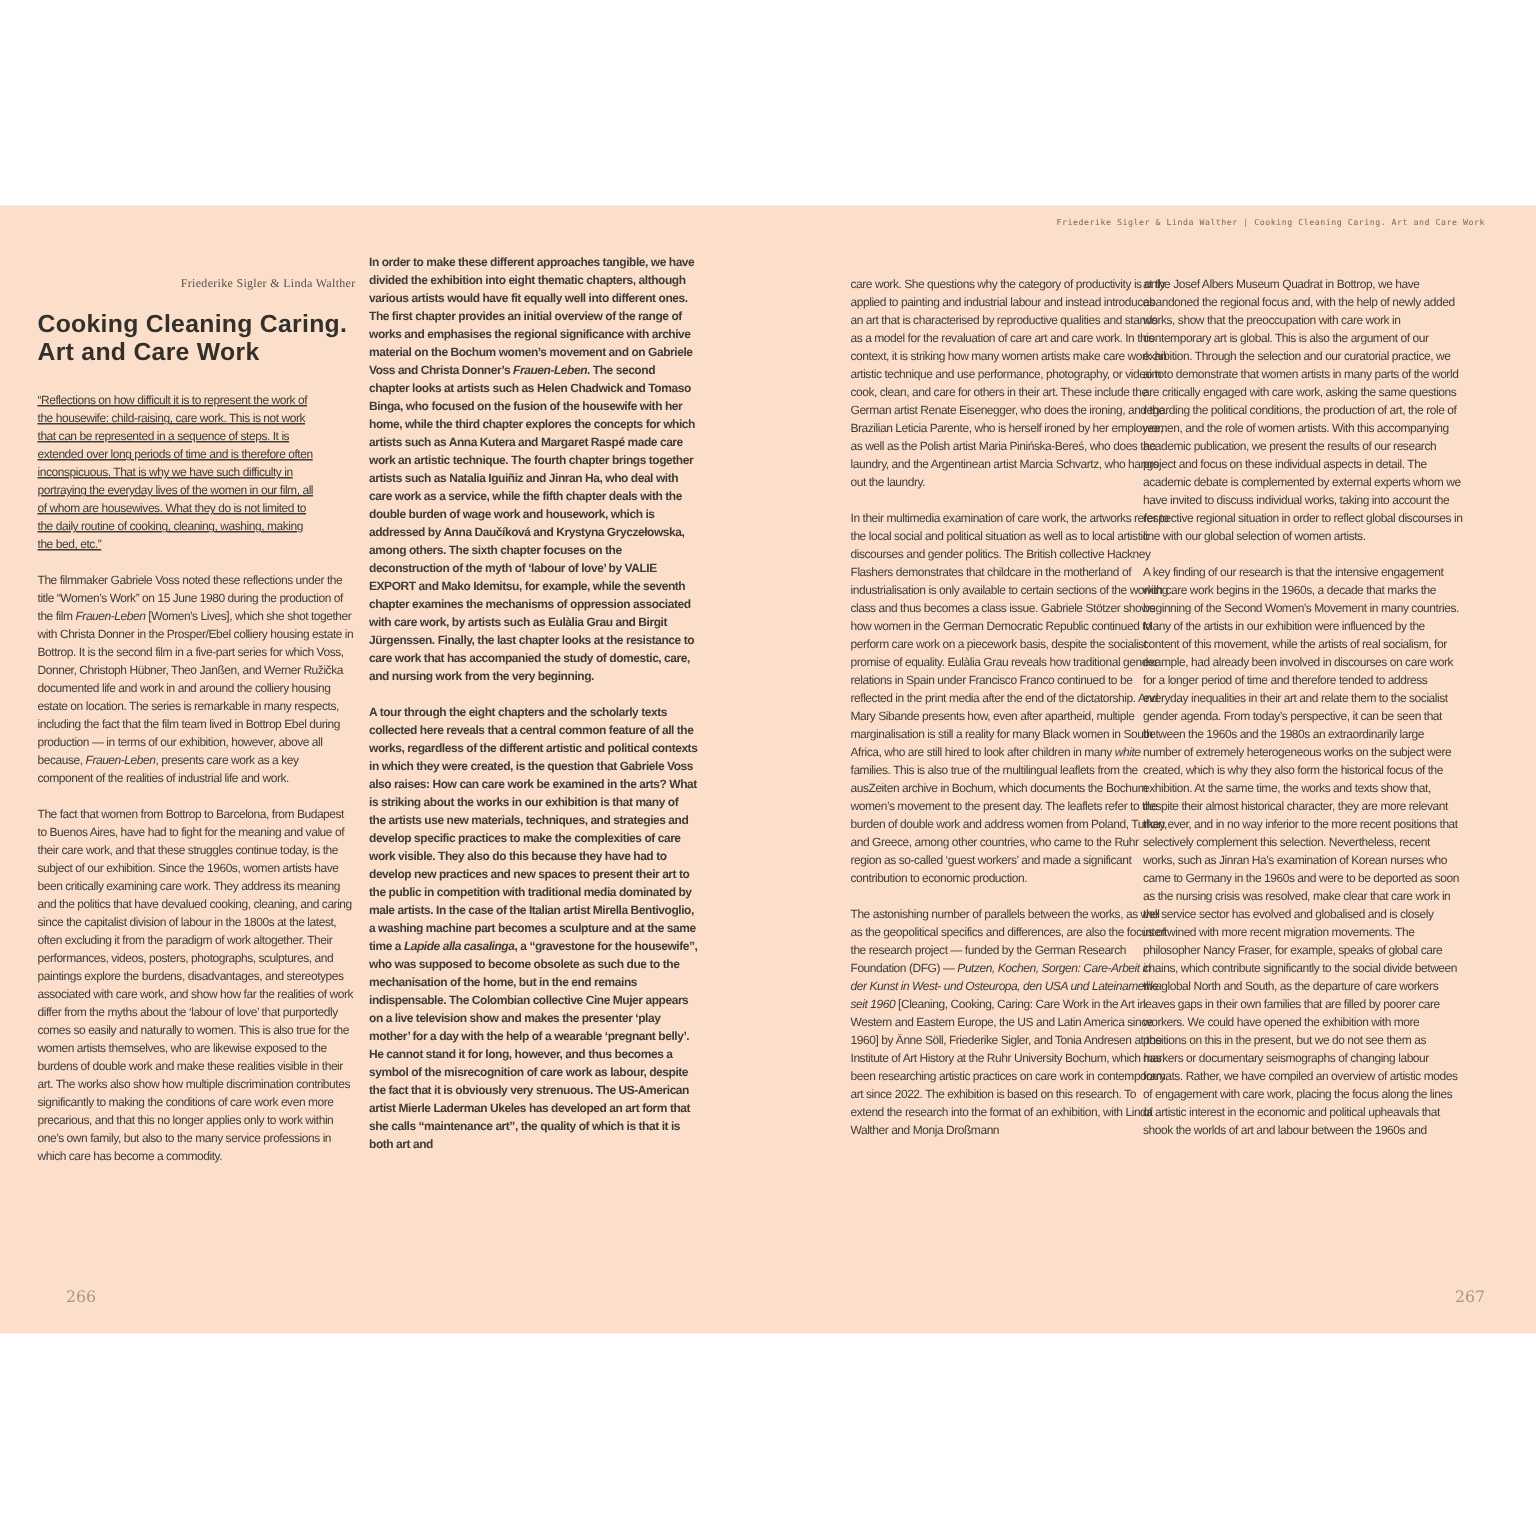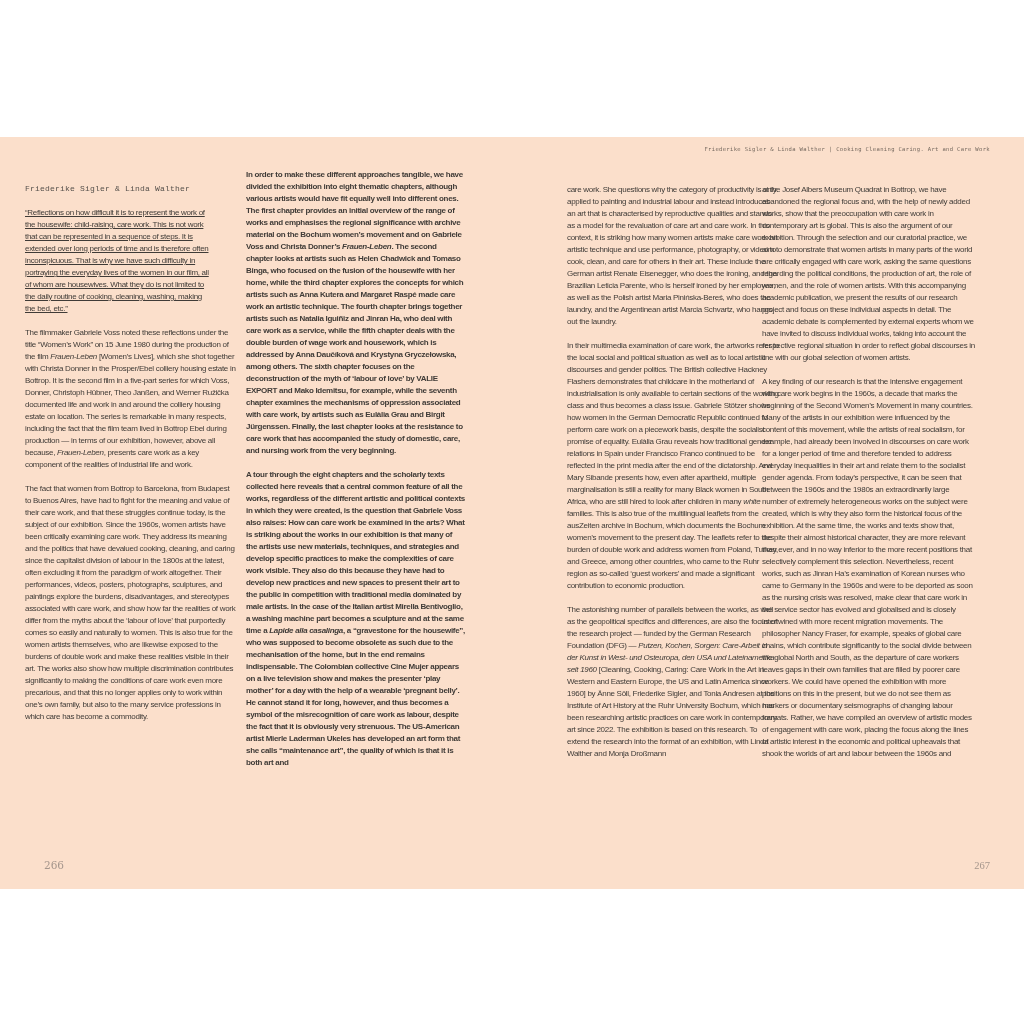--- a/index.html
+++ b/index.html
@@ -22,49 +22,51 @@
     position:absolute;
     font-size:8px;line-height:12px;letter-spacing:-.3px;
     color:#3f3b37;text-align:left;
   }
   .col p{margin:0 0 12px 0;}
   .col1{left:25px;top:46px;width:212px;}
   .col2{left:246px;top:32px;width:219px;font-weight:bold;}
   .col3{left:567px;top:47px;width:212px;}
   .col4{left:762px;top:47px;width:213px;}
   .author{
-    font-family:Liberation Mono, monospace;
+    font-family:Liberation Serif, serif;
     font-size:8px;letter-spacing:.2px;color:#55504b;
     margin:0 0 2px 0;
+    text-align:right;
   }
   .title{
     font-size:16.5px;line-height:19px;font-weight:bold;
     letter-spacing:.2px;color:#33302c;margin:0 0 16px 0;
   }
   .epigraph{
     margin:16px 0 20px 27px;width:184px;text-decoration:underline;
   }
   .it{font-style:italic;}
   .page-number{
     position:absolute;bottom:18px;
     font-family:"DejaVu Serif",serif;
     font-size:10.5px;color:#a5968c;
   }
   .pn-left{left:44px;}
-  .pn-right{right:34px;font-family:Liberation Serif, serif;}
+  .pn-right{right:34px;}
 </style>
 </head>
 <body>
 
 <div class="spread">
 
   <div class="running-header">Friederike Sigler &amp; Linda Walther | Cooking Cleaning Caring. Art and Care Work</div>
 
   <div class="col col1">
     <p class="author">Friederike Sigler &amp; Linda Walther</p>
+    <h1 class="title"><span>Cooking Cleaning Caring.</span><br><span>Art and Care Work</span></h1>
     <p class="epigraph"><span>“Reflections on how difficult it is to represent the work of the housewife: child-raising, care work. This is not work that can be represented in a sequence of steps. It is extended over long periods of time and is therefore often inconspicuous. That is why we have such difficulty in portraying the everyday lives of the women in our film, all of whom are housewives. What they do is not limited to the daily routine of cooking, cleaning, washing, making the bed, etc.”</span></p>
     <p><span>The filmmaker Gabriele Voss noted these reflections under the title “Women’s Work” on 15 June 1980 during the production of the film </span><span class="it">Frauen-Leben</span><span> [Women’s Lives], which she shot together with Christa Donner in the Prosper/Ebel colliery housing estate in Bottrop. It is the second film in a five-part series for which Voss, Donner, Christoph Hübner, Theo Janßen, and Werner Ružička documented life and work in and around the colliery housing estate on location. The series is remarkable in many respects, including the fact that the film team lived in Bottrop Ebel during production — in terms of our exhibition, however, above all because, </span><span class="it">Frauen-Leben</span><span>, presents care work as a key component of the realities of industrial life and work.</span></p>
     <p><span>The fact that women from Bottrop to Barcelona, from Budapest to Buenos Aires, have had to fight for the meaning and value of their care work, and that these struggles continue today, is the subject of our exhibition. Since the 1960s, women artists have been critically examining care work. They address its meaning and the politics that have devalued cooking, cleaning, and caring since the capitalist division of labour in the 1800s at the latest, often excluding it from the paradigm of work altogether. Their performances, videos, posters, photographs, sculptures, and paintings explore the burdens, disadvantages, and stereotypes associated with care work, and show how far the realities of work differ from the myths about the ‘labour of love’ that purportedly comes so easily and naturally to women. This is also true for the women artists themselves, who are likewise exposed to the burdens of double work and make these realities visible in their art. The works also show how multiple discrimination contributes significantly to making the conditions of care work even more precarious, and that this no longer applies only to work within one’s own family, but also to the many service professions in which care has become a commodity.</span></p>
   </div>
 
   <div class="col col2">
     <p><span>In order to make these different approaches tangible, we have divided the exhibition into eight thematic chapters, although various artists would have fit equally well into different ones. The first chapter provides an initial overview of the range of works and emphasises the regional significance with archive material on the Bochum women’s movement and on Gabriele Voss and Christa Donner’s </span><span class="it">Frauen-Leben</span><span>. The second chapter looks at artists such as Helen Chadwick and Tomaso Binga, who focused on the fusion of the housewife with her home, while the third chapter explores the concepts for which artists such as Anna Kutera and Margaret Raspé made care work an artistic technique. The fourth chapter brings together artists such as Natalia Iguiñiz and Jinran Ha, who deal with care work as a service, while the fifth chapter deals with the double burden of wage work and housework, which is addressed by Anna Daučíková and Krystyna Gryczełowska, among others. The sixth chapter focuses on the deconstruction of the myth of ‘labour of love’ by VALIE EXPORT and Mako Idemitsu, for example, while the seventh chapter examines the mechanisms of oppression associated with care work, by artists such as Eulàlia Grau and Birgit Jürgenssen. Finally, the last chapter looks at the resistance to care work that has accompanied the study of domestic, care, and nursing work from the very beginning.</span></p>
     <p><span>A tour through the eight chapters and the scholarly texts collected here reveals that a central common feature of all the works, regardless of the different artistic and political contexts in which they were created, is the question that Gabriele Voss also raises: How can care work be examined in the arts? What is striking about the works in our exhibition is that many of the artists use new materials, techniques, and strategies and develop specific practices to make the complexities of care work visible. They also do this because they have had to develop new practices and new spaces to present their art to the public in competition with traditional media dominated by male artists. In the case of the Italian artist Mirella Bentivoglio, a washing machine part becomes a sculpture and at the same time a </span><span class="it">Lapide alla casalinga</span><span>, a “gravestone for the housewife”, who was supposed to become obsolete as such due to the mechanisation of the home, but in the end remains indispensable. The Colombian collective Cine Mujer appears on a live television show and makes the presenter ‘play mother’ for a day with the help of a wearable ‘pregnant belly’. He cannot stand it for long, however, and thus becomes a symbol of the misrecognition of care work as labour, despite the fact that it is obviously very strenuous. The US-American artist Mierle Laderman Ukeles has developed an art form that she calls “maintenance art”, the quality of which is that it is both art and</span></p>
   </div>
 

